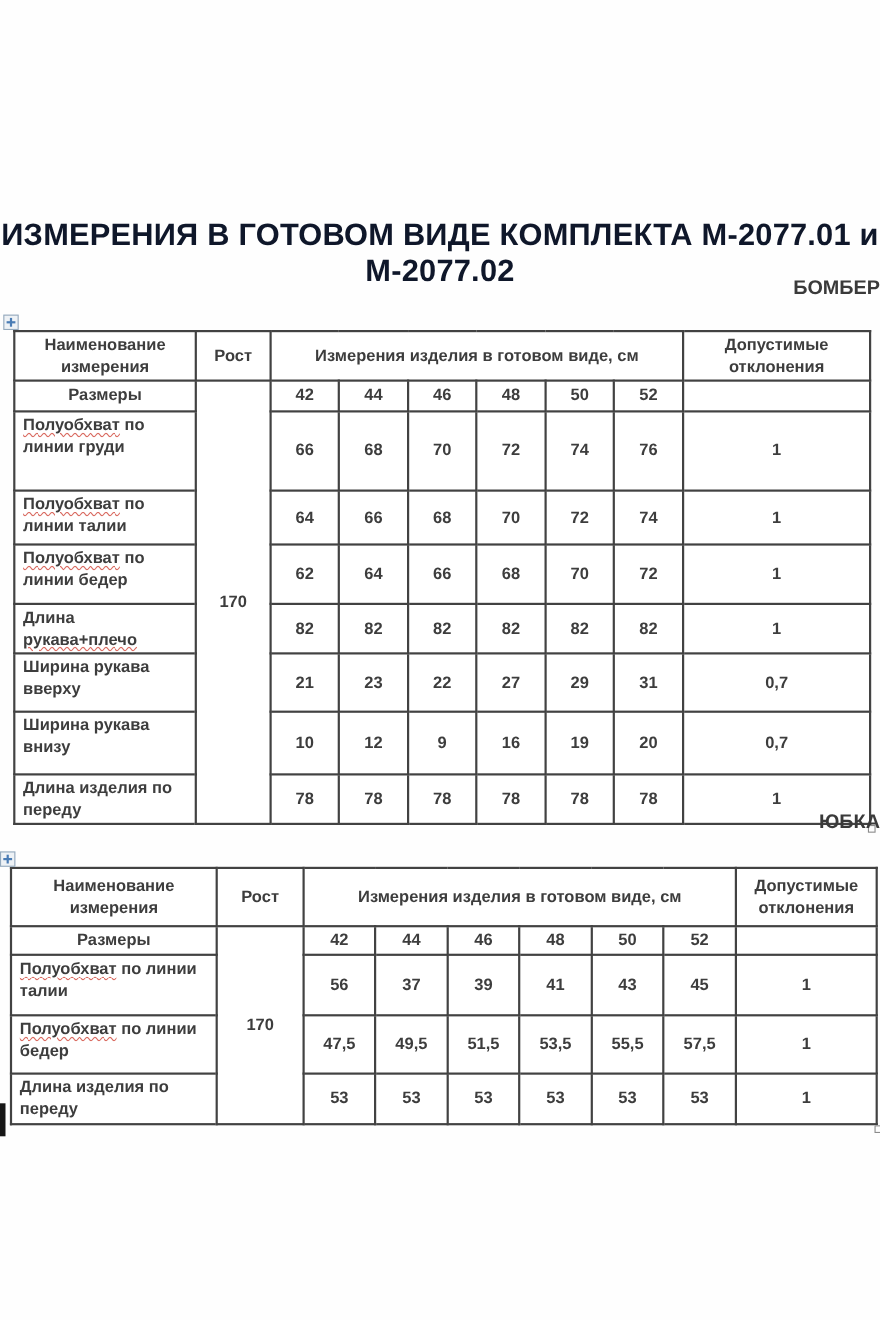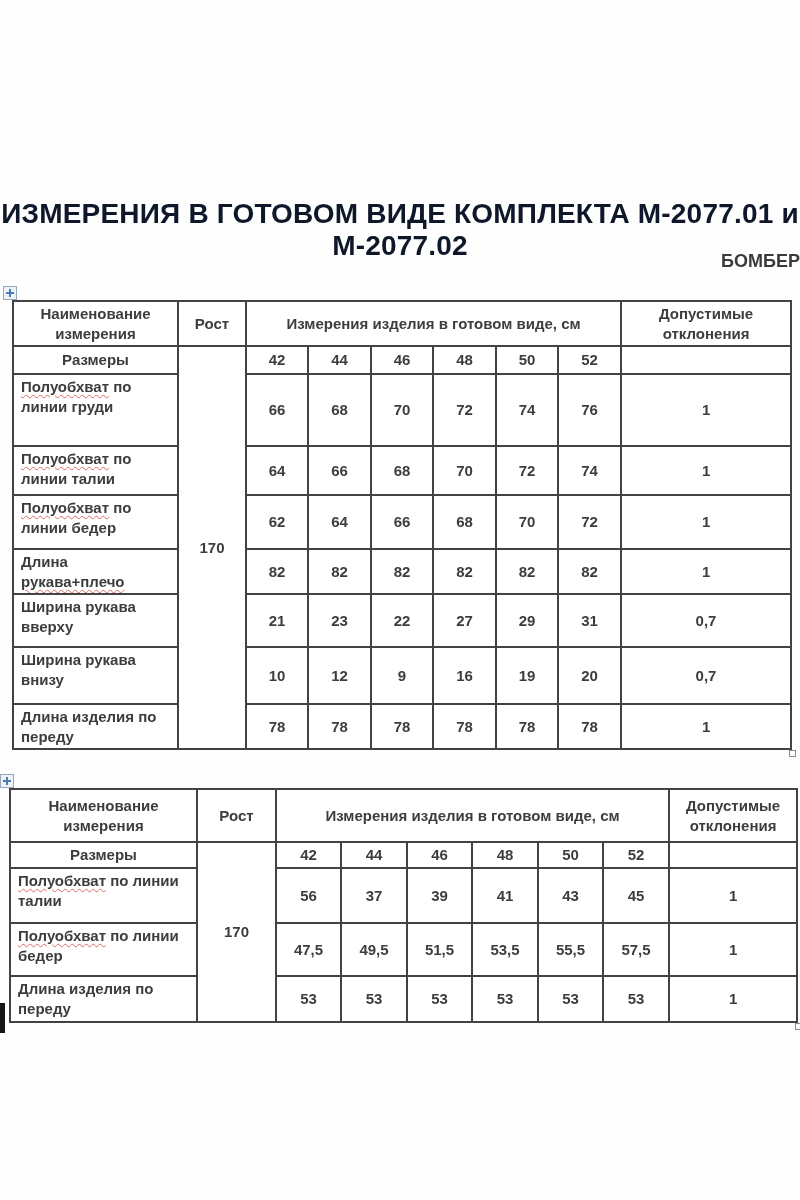--- a/index.html
+++ b/index.html
@@ -218,20 +218,21 @@
             <td>78</td>
             <td>78</td>
             <td>78</td>
             <td>1</td>
           </tr>
         </tbody>
     </table>
     <div class="resize-handle"></div>
   </div>
 
+  <h2 class="subtitle" id="subtitle-1">ЮБКА</h2>
 
   <div class="tblock" id="tblock-1">
     <div class="move-handle" title=""></div>
     <table id="table-1">
       <colgroup>
         <col style="width:187px">
           <col style="width:79px">
         <col style="width:65px">
           <col style="width:66px">
           <col style="width:65px">

